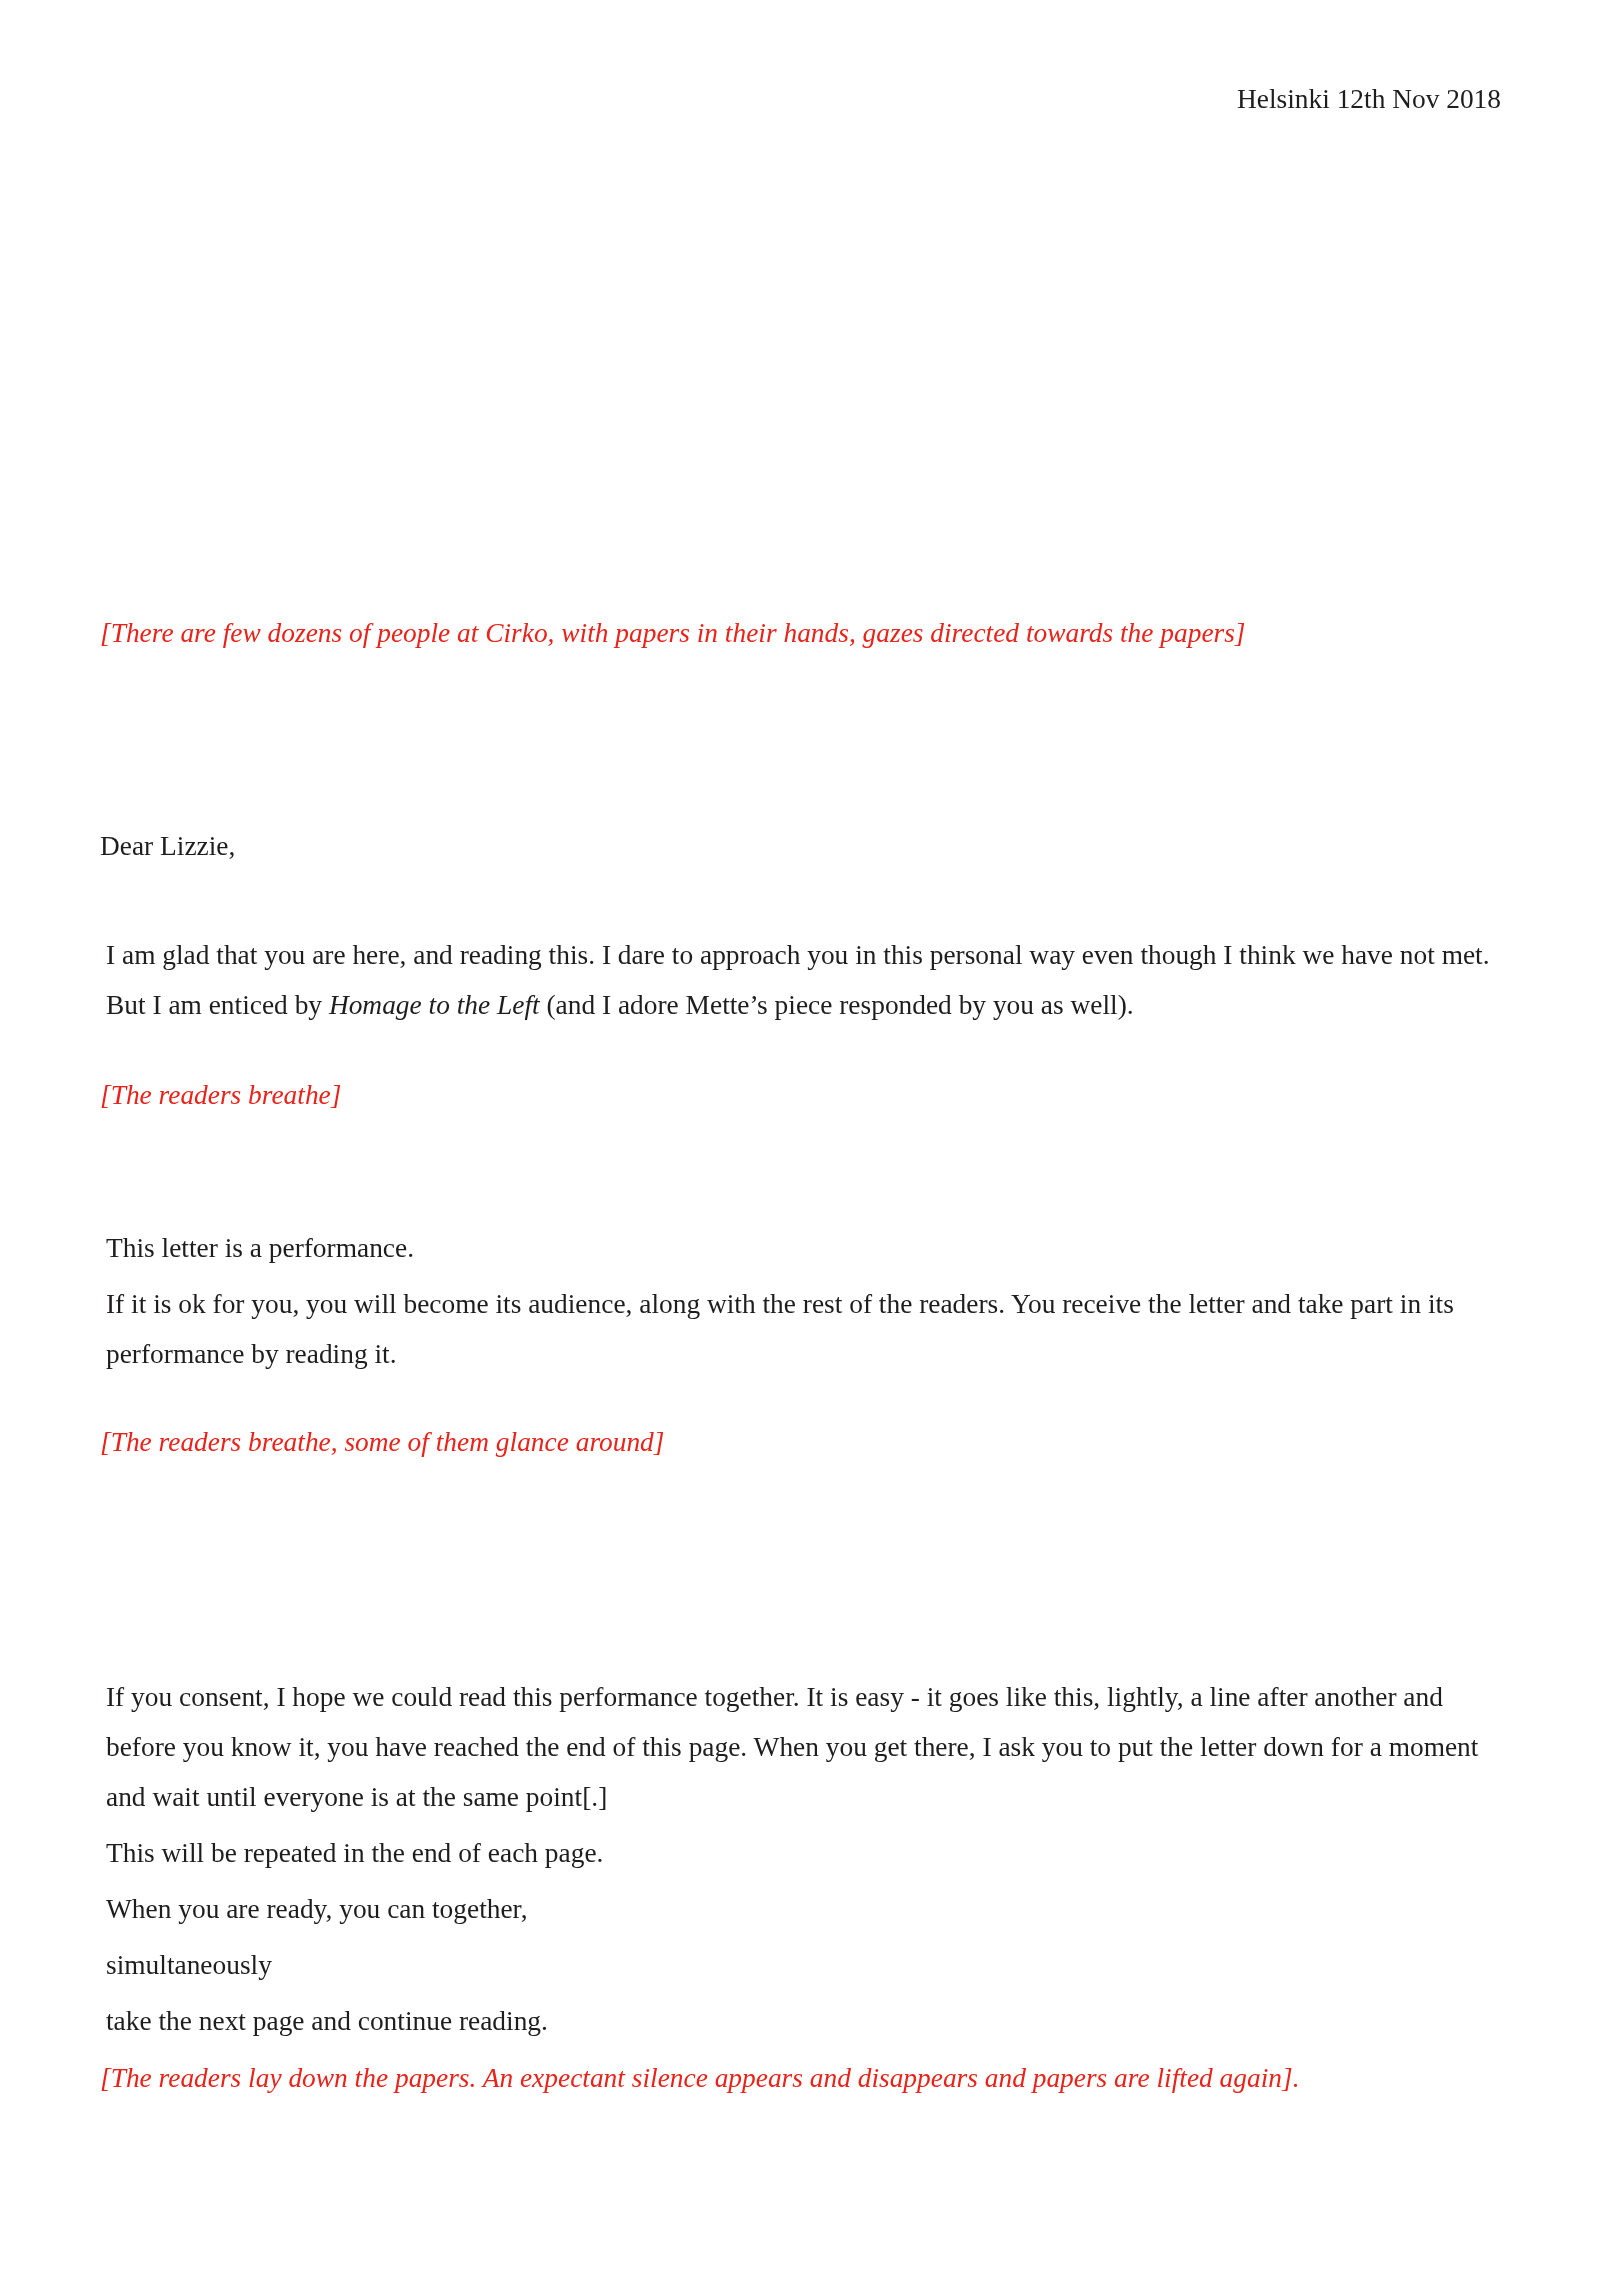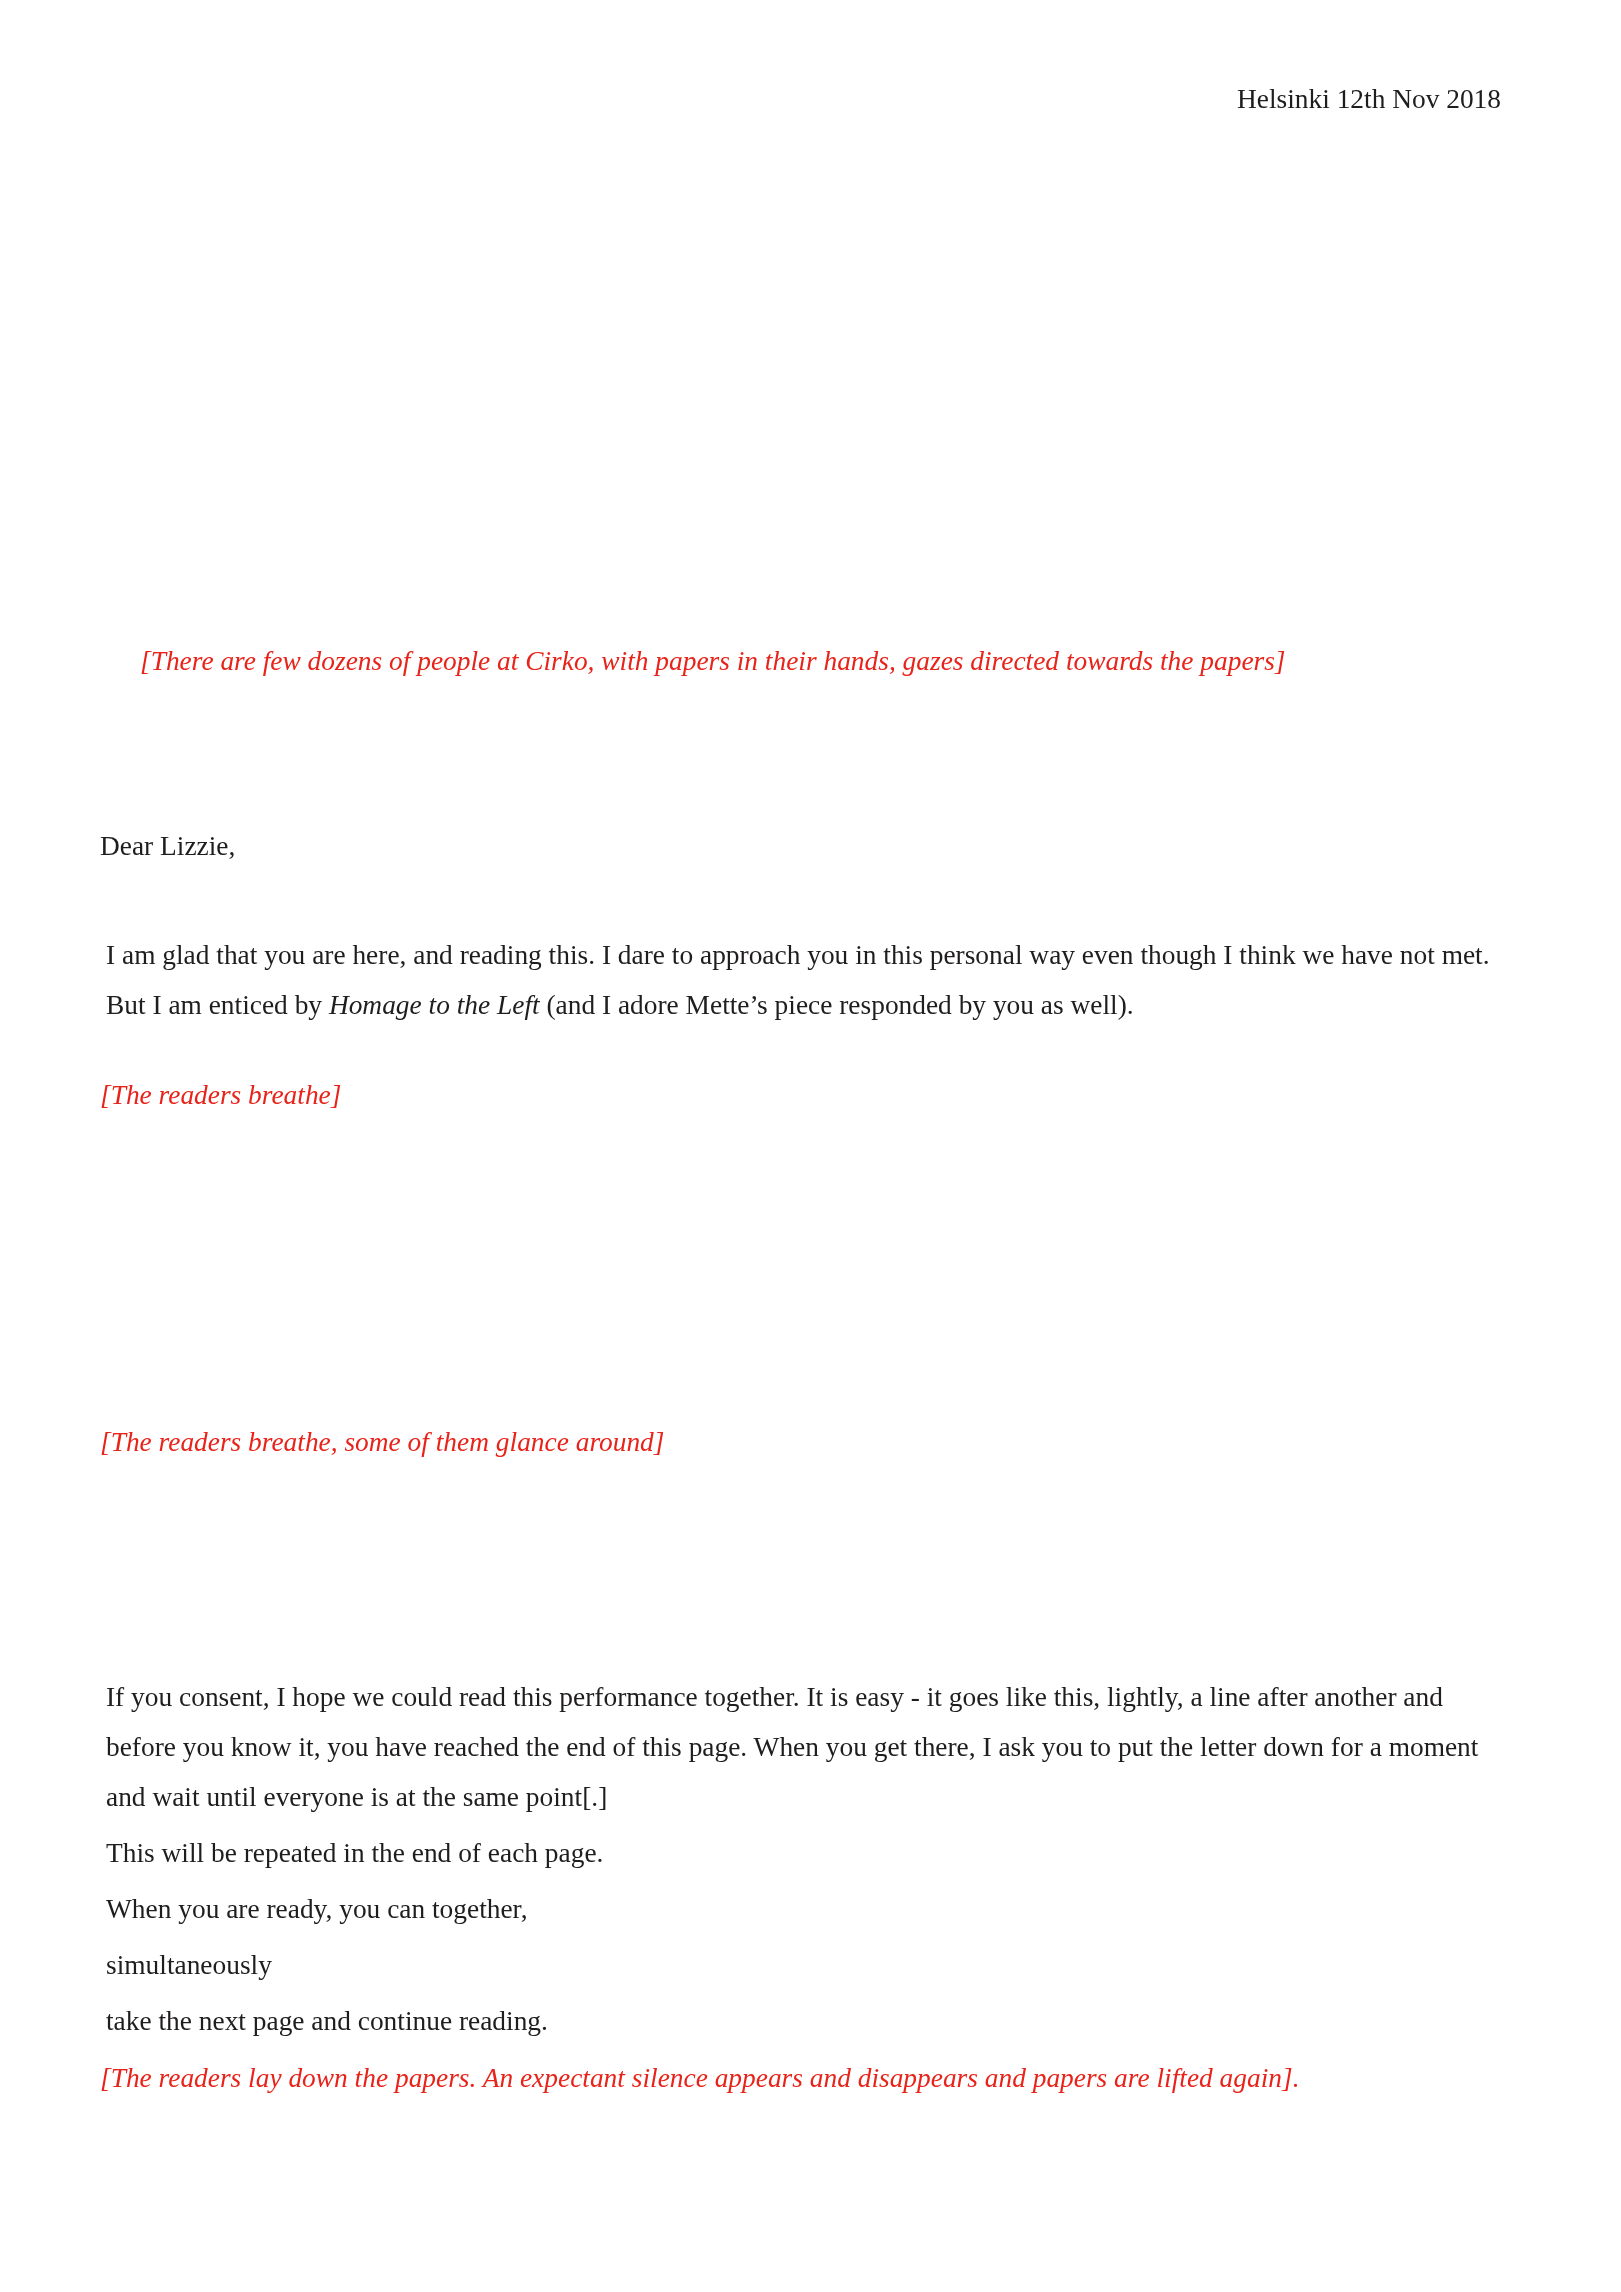--- a/index.html
+++ b/index.html
@@ -45,32 +45,36 @@
     padding: 0;
   }
 </style>
 </head>
 <body>
 
 <div class="page">
 
   <div class="date">Helsinki 12th Nov 2018</div>
 
-  <div class="block stage" style="top: 636px; margin-left: 40px;">[There are few dozens of people at Cirko, with papers in their hands, gazes directed towards the papers]</div>
+  <div class="block stage" style="top: 608px;">[There are few dozens of people at Cirko, with papers in their hands, gazes directed towards the papers]</div>
 
   <div class="block" style="top: 821px;">Dear Lizzie,</div>
 
   <div class="block" style="top: 924px;">
     <p>
       <span>I am glad that you are here, and reading this. I dare to approach you in this personal way even though I think we have not met. But I am enticed by </span><span class="inline-italic">Homage to the Left</span><span> (and I adore Mette’s piece responded by you as well).</span>
     </p>
   </div>
 
   <div class="block stage" style="top: 1070px;">[The readers breathe]</div>
 
+  <div class="block" style="top: 1217px;">
+    <div class="line">This letter is a performance.</div>
+    <p>If it is ok for you, you will become its audience, along with the rest of the readers. You receive the letter and take part in its performance by reading it.</p>
+  </div>
 
   <div class="block stage" style="top: 1417px;">[The readers breathe, some of them glance around]</div>
 
   <div class="block stage" style="top: 2053px;">[The readers lay down the papers. An expectant silence appears and disappears and papers are lifted again].</div>
 
   <div class="block" style="top: 1666px;">
     <p>If you consent, I hope we could read this performance together. It is easy - it goes like this, lightly, a line after another and before you know it, you have reached the end of this page. When you get there, I ask you to put the letter down for a moment and wait until everyone is at the same point[.]</p>
     <div class="line">This will be repeated in the end of each page.</div>
     <div class="line">When you are ready, you can together,</div>
     <div class="line">simultaneously</div>

